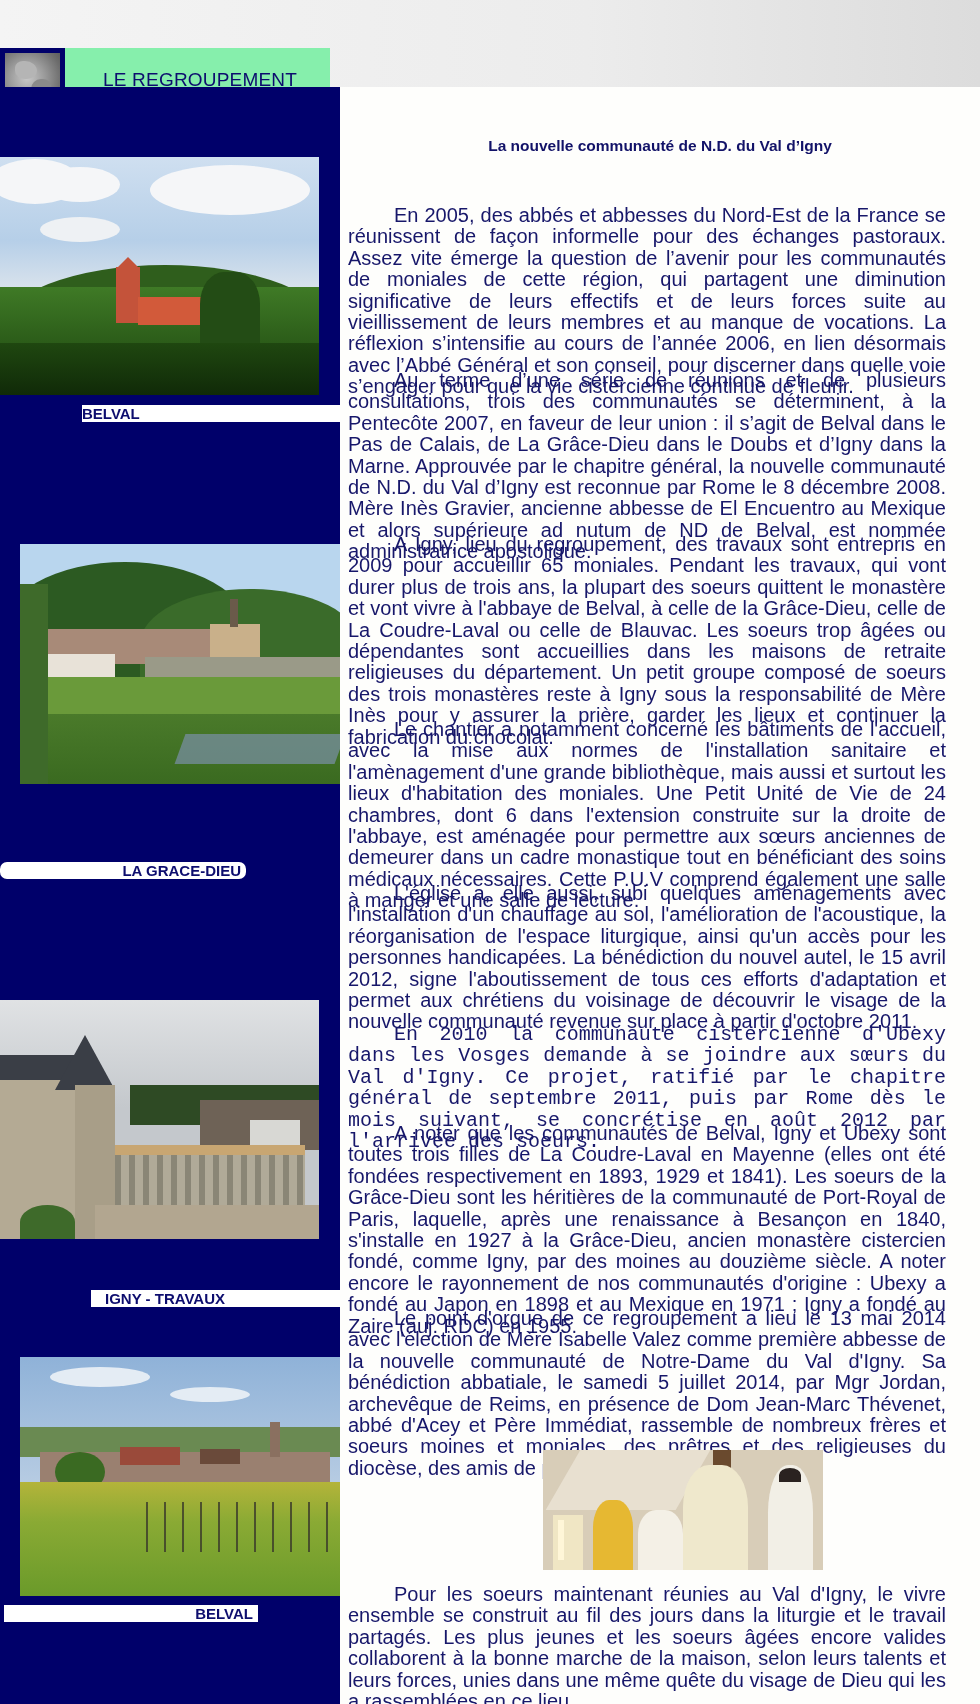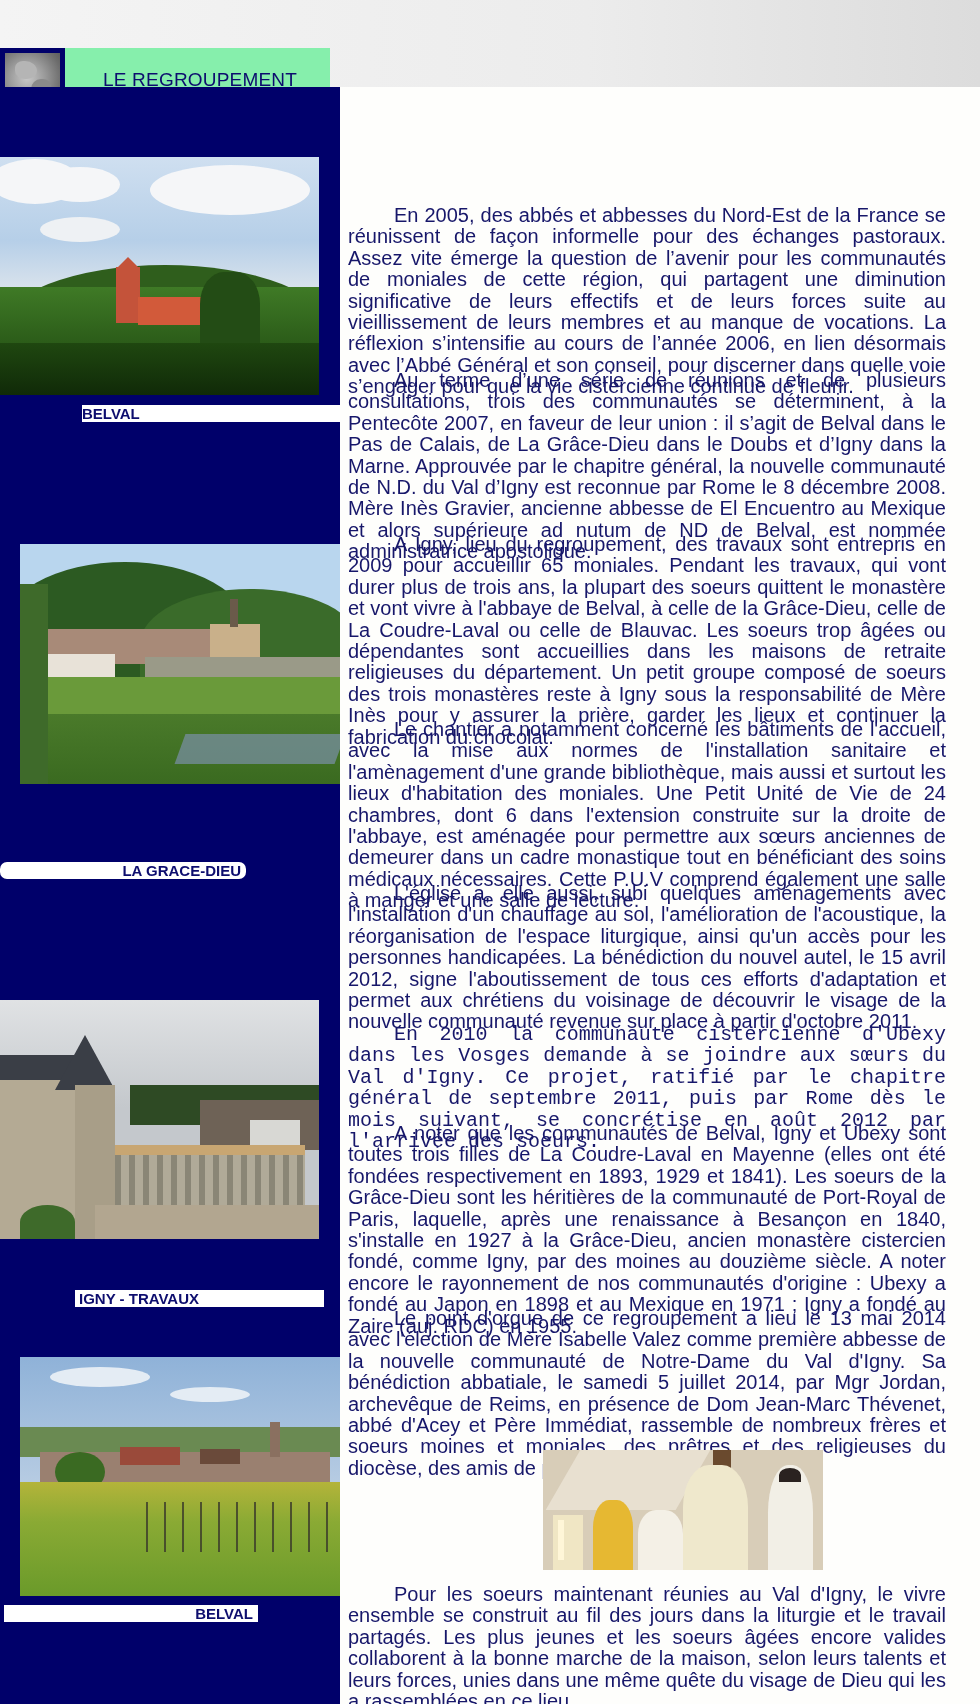--- a/index.html
+++ b/index.html
@@ -118,21 +118,21 @@
     <div style="position:absolute; left:0; top:55px; width:80px; height:30px; background:#3a3e46;"></div>
     <div style="position:absolute; left:0; top:80px; width:80px; height:160px; background:#b4aa94;"></div>
     <div style="position:absolute; left:55px; top:35px; width:60px; height:55px; background:#3a3e46; clip-path:polygon(50% 0,100% 100%,0 100%);"></div>
     <div style="position:absolute; left:75px; top:85px; width:40px; height:155px; background:#a89e88;"></div>
     <div style="position:absolute; left:115px; top:145px; width:190px; height:10px; background:#c8a672;"></div>
     <div style="position:absolute; left:115px; top:155px; width:190px; height:55px; background:repeating-linear-gradient(90deg,#8a8676 0 6px,#b0aa98 6px 14px);"></div>
     <div style="position:absolute; left:250px; top:120px; width:50px; height:25px; background:#d8d8d4;"></div>
     <div style="position:absolute; left:95px; top:205px; width:224px; height:34px; background:#b2a690;"></div>
     <div style="position:absolute; left:20px; top:205px; width:55px; height:34px; background:#3e6a2a; border-radius:50% 50% 0 0;"></div>
   </div>
-  <div class="label-bar" style="left:75px; top:1203px; width:249px; padding-left:4px;">
+  <div class="label-bar" style="left:91px; top:1203px; width:249px; padding-left:14px;">
     <span>IGNY - TRAVAUX</span>
   </div>
 
   <div class="photo" style="left:20px; top:1270px; width:320px; height:239px; background:linear-gradient(#8fb2d8 0%,#bccfe4 60%);">
     <div class="cloud" style="left:30px; top:10px; width:100px; height:20px; background:#e4ecf4;"></div>
     <div class="cloud" style="left:150px; top:30px; width:80px; height:15px; background:#e4ecf4;"></div>
     <div style="position:absolute; left:0; top:70px; width:320px; height:30px; background:#6a8a52;"></div>
     <div style="position:absolute; left:20px; top:95px; width:290px; height:30px; background:#9a8070;"></div>
     <div style="position:absolute; left:100px; top:90px; width:60px; height:18px; background:#9a4a3a;"></div>
     <div style="position:absolute; left:180px; top:92px; width:40px; height:15px; background:#6a4a3a;"></div>
@@ -140,20 +140,21 @@
     <div style="position:absolute; left:35px; top:95px; width:50px; height:40px; background:#3a6a22; border-radius:50%;"></div>
     <div style="position:absolute; left:0; top:125px; width:320px; height:114px; background:linear-gradient(#b4b43a 0%, #8aaa34 35%, #6a9a2a 100%);"></div>
     <div style="position:absolute; left:110px; top:145px; width:210px; height:50px; background:repeating-linear-gradient(90deg, transparent 0 16px, #3a3a2a 16px 18px); opacity:0.8;"></div>
   </div>
   <div class="label-bar" style="left:4px; top:1518px; width:254px; text-align:right; padding-right:5px;">
     <span>BELVAL</span>
   </div>
 </div>
 
 <div class="content">
+  <div class="article-title">La nouvelle communauté de N.D. du Val d’Igny</div>
 
   <p class="para" style="top:118px;">En 2005, des abbés et abbesses du Nord-Est de la France se réunissent de façon informelle pour des échanges pastoraux. Assez vite émerge la question de l’avenir pour les communautés de moniales de cette région, qui partagent une diminution significative de leurs effectifs et de leurs forces suite au vieillissement de leurs membres et au manque de vocations. La réflexion s’intensifie au cours de l’année 2006, en lien désormais avec l’Abbé Général et son conseil, pour discerner dans quelle voie s’engager pour que la vie cistercienne continue de fleurir.</p>
   <p class="para" style="top:283px;">Au terme d’une série de réunions et de plusieurs consultations, trois des communautés se déterminent, à la Pentecôte 2007, en faveur de leur union : il s’agit de Belval dans le Pas de Calais, de La Grâce-Dieu dans le Doubs et d’Igny dans la Marne. Approuvée par le chapitre général, la nouvelle communauté de N.D. du Val d’Igny est reconnue par Rome le 8 décembre 2008. Mère Inès Gravier, ancienne abbesse de El Encuentro au Mexique et alors supérieure ad nutum de ND de Belval, est nommée administratrice apostolique.</p>
   <p class="para" style="top:447px;">A Igny, lieu du regroupement, des travaux sont entrepris en 2009 pour accueillir 65 moniales. Pendant les travaux, qui vont durer plus de trois ans, la plupart des soeurs quittent le monastère et vont vivre à l'abbaye de Belval, à celle de la Grâce-Dieu, celle de La Coudre-Laval ou celle de Blauvac. Les soeurs trop âgées ou dépendantes sont accueillies dans les maisons de retraite religieuses du département. Un petit groupe composé de soeurs des trois monastères reste à Igny sous la responsabilité de Mère Inès pour y assurer la prière, garder les lieux et continuer la fabrication du chocolat.</p>
   <p class="para" style="top:632px;">Le chantier a notamment concerné les bâtiments de l'accueil, avec la mise aux normes de l'installation sanitaire et l'amènagement d'une grande bibliothèque, mais aussi et surtout les lieux d'habitation des moniales. Une Petit Unité de Vie de 24 chambres, dont 6 dans l'extension construite sur la droite de l'abbaye,  est aménagée pour permettre aux sœurs anciennes de demeurer dans un cadre monastique tout en bénéficiant des soins médicaux nécessaires. Cette P.U.V comprend également une salle à manger et une salle de lecture.</p>
   <p class="para" style="top:796px;">L'église a, elle aussi, subi quelques aménagements avec l'installation d'un chauffage au sol, l'amélioration de l'acoustique, la réorganisation de l'espace liturgique, ainsi qu'un accès pour les personnes handicapées. La bénédiction du nouvel autel, le 15 avril 2012, signe l'aboutissement de tous ces efforts d'adaptation et permet aux chrétiens du voisinage de découvrir le visage de la nouvelle communauté revenue sur place à partir d'octobre 2011.</p>
   <p class="para" style="top:937px;font-family:Liberation Mono, monospace;">En 2010 la communauté cistercienne d'Ubexy dans les Vosges demande à se joindre aux sœurs du Val d'Igny. Ce projet, ratifié par le chapitre général de septembre 2011, puis par Rome dès le mois suivant, se concrétise en août 2012 par l'arrivée des soeurs.</p>
   <p class="para" style="top:1036px;">A noter que les communautés de Belval, Igny et Ubexy sont toutes trois filles de La Coudre-Laval en Mayenne (elles ont été fondées respectivement en 1893, 1929 et 1841). Les soeurs de la Grâce-Dieu sont les héritières de la communauté de Port-Royal de Paris, laquelle, après une renaissance à Besançon en 1840, s'installe en 1927 à la Grâce-Dieu, ancien monastère cistercien fondé, comme Igny, par des moines au douzième siècle. A noter encore le rayonnement de nos communautés d'origine : Ubexy a fondé au Japon en 1898 et au Mexique en 1971 ; Igny a fondé au Zaire (auj. RDC) en 1955.</p>
   <p class="para" style="top:1221px;">Le point d'orgue de ce regroupement a lieu le 13 mai 2014 avec l'élection de Mère Isabelle Valez comme première abbesse de la nouvelle communauté de Notre-Dame du Val d'Igny. Sa bénédiction abbatiale, le samedi 5 juillet 2014, par Mgr Jordan, archevêque de Reims, en présence de Dom Jean-Marc Thévenet, abbé d'Acey et Père Immédiat, rassemble de nombreux frères et soeurs moines et moniales, des prêtres et des religieuses du diocèse, des amis de partout</p>
 

